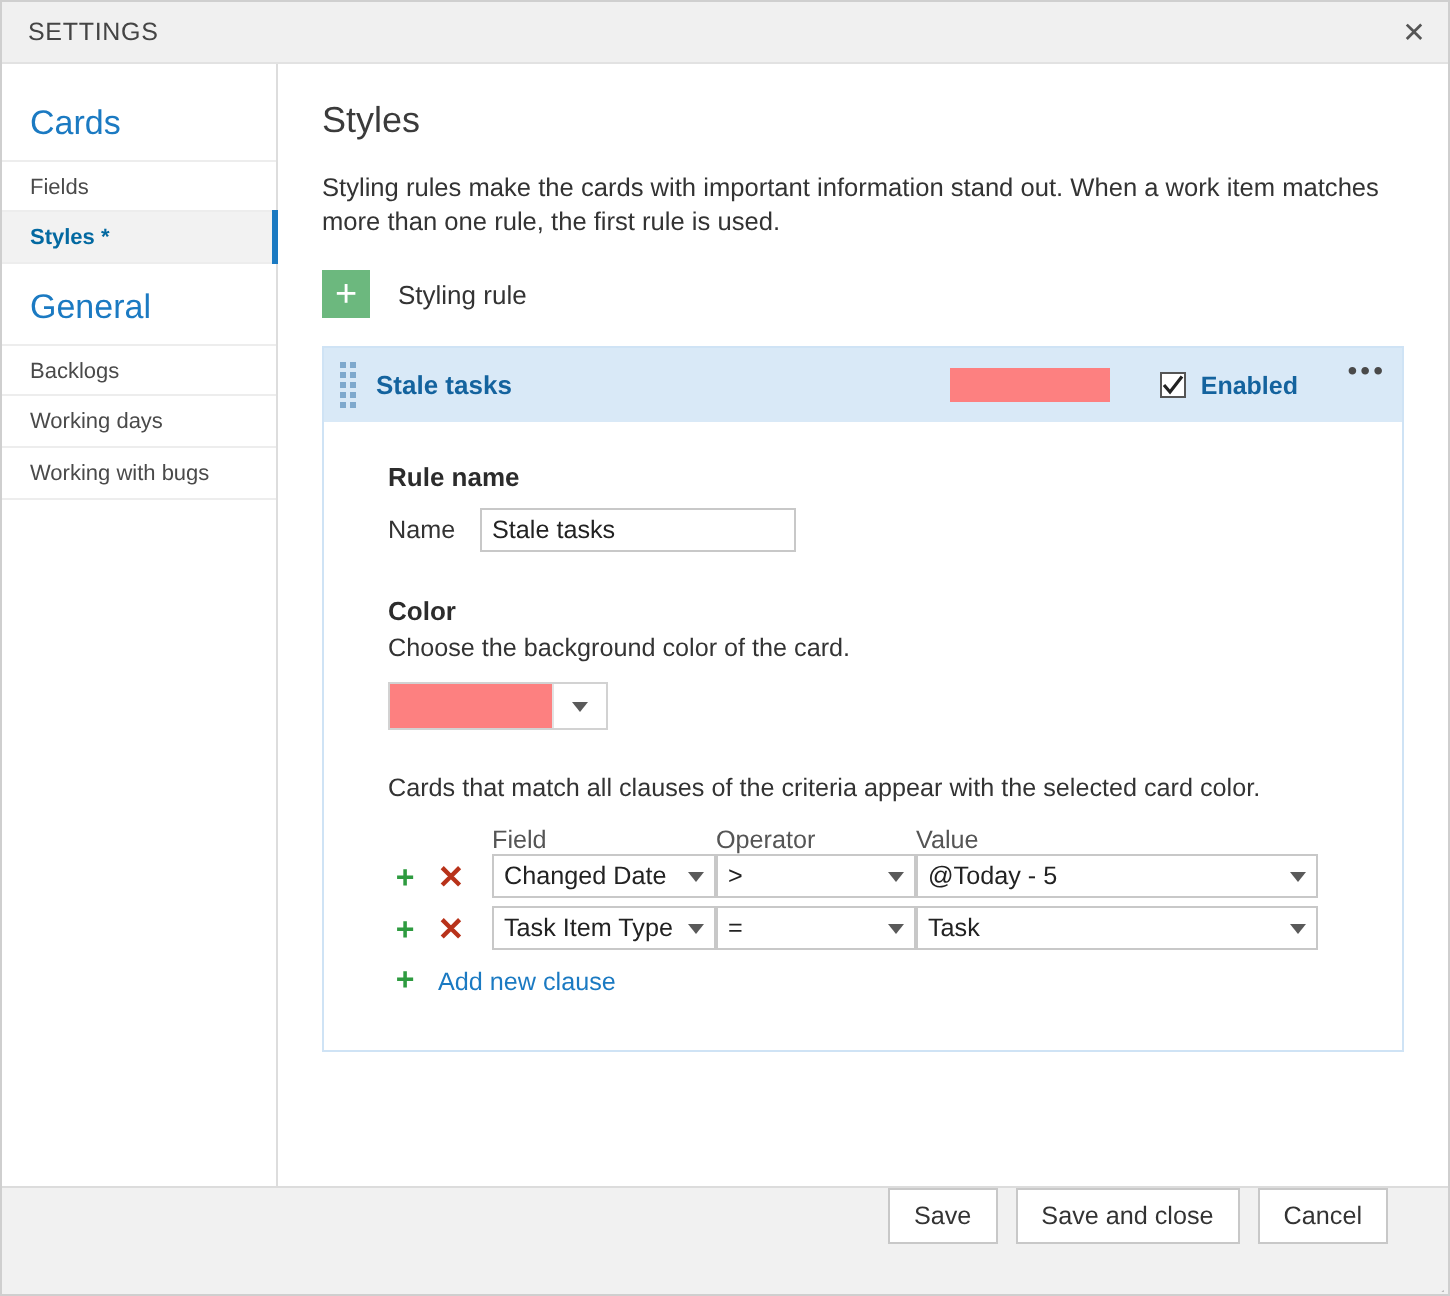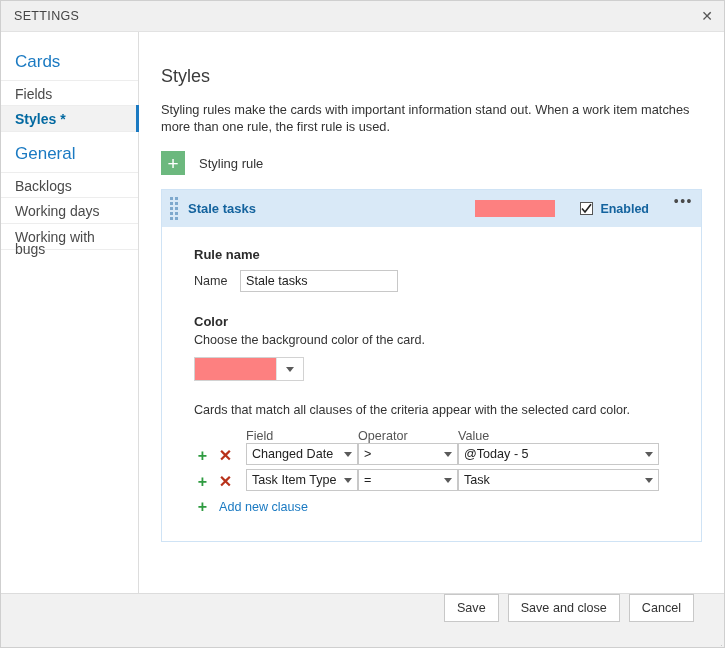--- a/index.html
+++ b/index.html
@@ -76,21 +76,21 @@
   }
   .side-group-title {
     font-size: 17px;
     color: #1b7ac2;
     padding: 12px 14px 8px 14px;
     font-weight: normal;
   }
   .side-item {
     position: relative;
     padding: 7px 14px;
-    font-size: 14px;
+    font-size: 11px;
     color: #4a4a4a;
     border-top: 1px solid #ededed;
     border-bottom: 1px solid #ededed;
     cursor: pointer;
     background: #ffffff;
     box-sizing: border-box;
     height: 26px;
     line-height: 12px;
   }
   .side-item + .side-item { border-top: none; }
@@ -112,21 +112,21 @@
   
   .content {
     flex: 1;
     padding: 14px 22px 0 22px;
     box-sizing: border-box;
     overflow: hidden;
   }
   .page-title {
     font-size: 18px;
     color: #3b3b3b;
-    margin: 20px 0 14px 0;
+    margin: 4px 0 14px 0;
     font-weight: normal;
   }
   .page-desc {
     font-size: 12.8px;
     color: #333;
     line-height: 17px;
     max-width: 535px;
     margin-bottom: 16px;
   }
 

